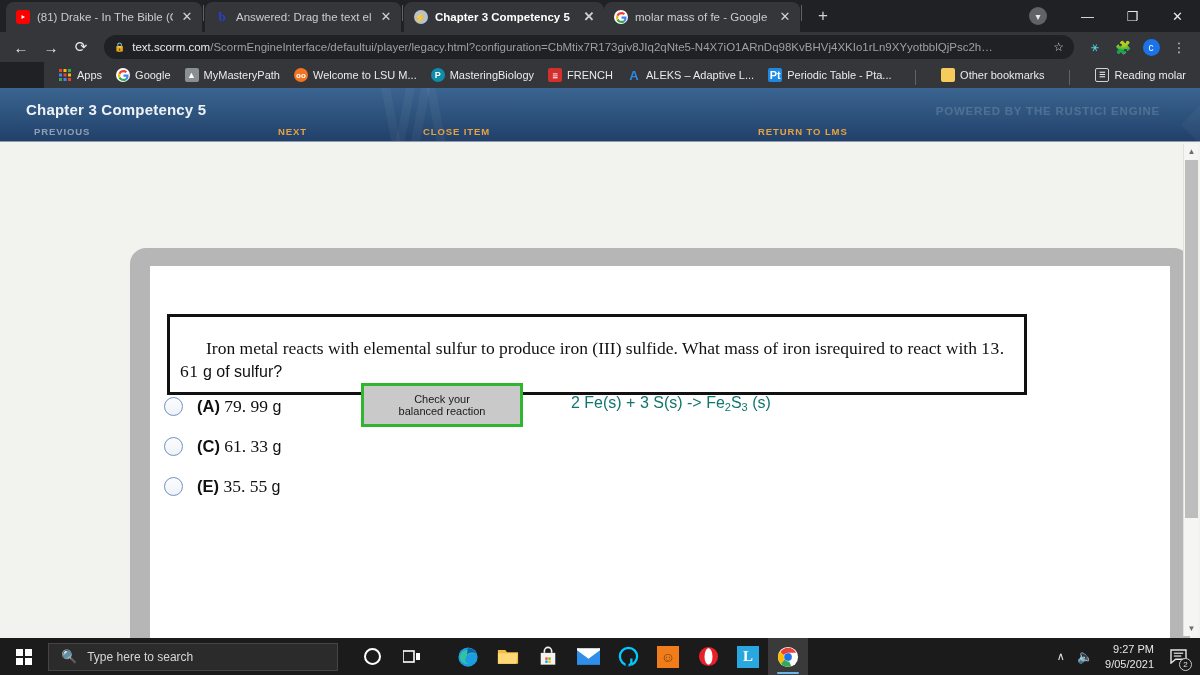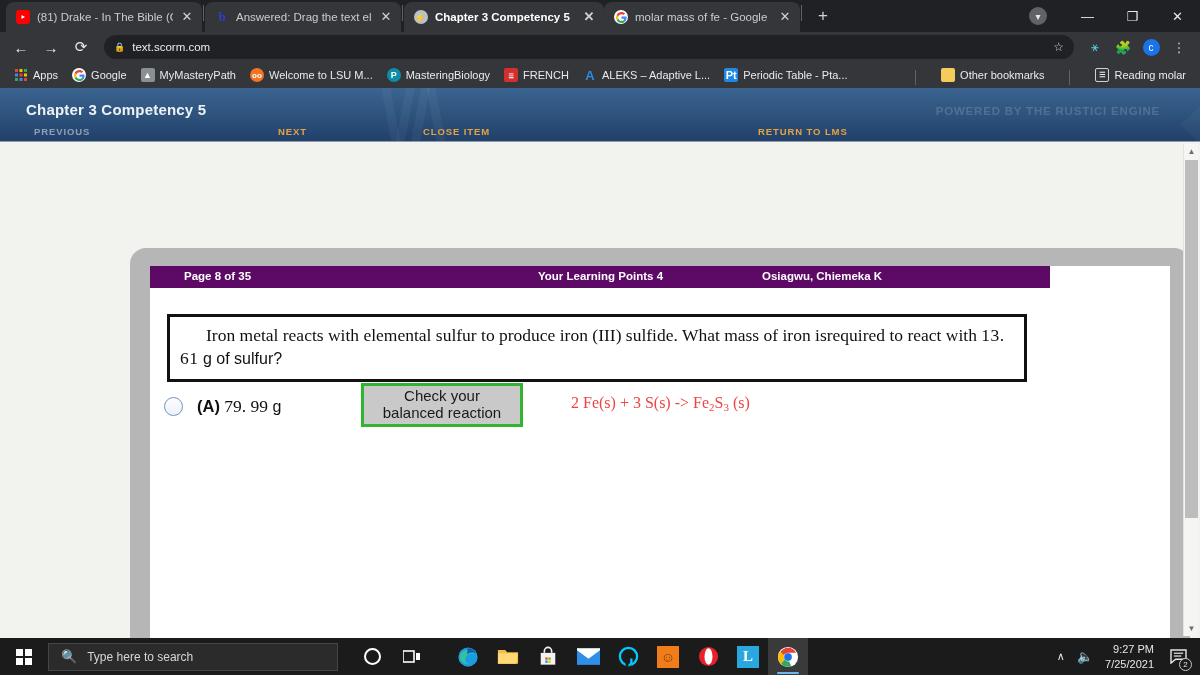--- a/index.html
+++ b/index.html
@@ -68,21 +68,21 @@
   .omnibox .urlhost { color: #e8eaed; white-space: nowrap; }
   .omnibox .urlrest { color: #9aa0a6; white-space: nowrap; overflow: hidden; }
   .omnibox .star { margin-left: auto; color: #d0d3d6; font-size: 12px; padding-left: 8px;}
   .tbicon { width: 26px; height: 26px; display:flex; align-items:center; justify-content:center;
     color: #d0d3d6; font-size: 13px; margin-left: 2px; }
   .avatar-blue { width: 17px; height: 17px; border-radius: 50%; background: #1a73e8; color:#fff;
     display:flex;align-items:center;justify-content:center;font-size:10px; }
 
   
   .bookmarks { height: 26px; background: #35363a; display:flex; align-items:center;
-    padding: 0 8px; font-size: 11px; color: #e8eaed; gap: 2px; }
+    padding: 0 8px; font-size: 11px; color: #e8eaed; gap: 2px; margin-left: 44px; }
   .bm { display:flex; align-items:center; gap:5px; padding: 3px 6px; border-radius:4px; white-space:nowrap; }
   .bm .bmico { width: 14px; height: 14px; flex:0 0 14px; border-radius:2px;
     display:flex;align-items:center;justify-content:center;font-size:9px;font-weight:700; overflow:hidden;}
   .bmdiv { width:1px; height:15px; background:#5f6368; margin:0 6px; }
   .bmright { margin-left:auto; display:flex; align-items:flex-end; gap:13px; }
 
   
   .page { position: relative; width: 1200px; height: 550px; background: #f2f2ef; overflow: hidden; }
 
   .scorm-header {
@@ -126,21 +126,21 @@
     position:absolute; left: 0px; top: 0px; width: 900px; height: 22px;
     background: #5c0a66; color: #ffffff; font-size: 11.5px; font-weight: 700;
   }
   .pb-item { position:absolute; top: 4px; white-space:nowrap; }
   .pb-page { left: 34px; }
   .pb-points { left: 388px; }
   .pb-user { left: 612px; }
 
   .qbox {
     position: absolute; left: 17px; top: 48px; width: 860px; min-height: 52px;
-    border: 3px solid #111; background: #fff; padding: 7px 10px 9px 10px;
+    border: 3px solid #111; background: #fff; padding: 20px 10px 9px 10px;
   }
   .qtext {
     font-family: "Liberation Serif", serif; font-size: 17.5px; color: #111; line-height: 1.32;
     text-indent: 26px;
   }
   .qtext .num { font-family: "Liberation Serif", serif; letter-spacing: .5px; }
   .qtext .gunit { font-family:"Liberation Sans", sans-serif; font-size: 16px; }
 
   .choices { position:absolute; left: 14px; top: 120px; width: 230px; }
   .choice { display:flex; align-items:center; height: 40px; gap: 14px; }
@@ -150,26 +150,26 @@
     flex: 0 0 19px;
   }
   .chlabel { font-family: "Liberation Serif", serif; font-size: 17.5px; color: #111; white-space: nowrap;}
   .chlabel b { font-family: "Liberation Sans", sans-serif; font-size: 16.5px; font-weight: 700; }
   .chlabel .gu { font-family: "Liberation Sans", sans-serif; font-size: 16px; }
 
   .checkbtn {
     position:absolute; left: 211px; top: 117px; width: 162px; height: 44px;
     background: #c9c9c9; border: 3px solid #2fb52f;
     display:flex; flex-direction:column; align-items:center; justify-content:center;
-    font-size: 15px; color: #1a1a1a; line-height: 1.12; text-align:center;
+    font-size: 11px; color: #1a1a1a; line-height: 1.12; text-align:center;
   }
 
   .equation {
-    position:absolute; left: 421px; top: 128px; font-size: 16px; color: #ef4444;
-    font-family: Liberation Serif, serif; white-space: nowrap;
+    position:absolute; left: 421px; top: 128px; font-size: 16px; color: #0f766e;
+    font-family: Liberation Sans, sans-serif; white-space: nowrap;
   }
   .equation sub { font-size: 11px; vertical-align: baseline; position: relative; top: 3px; }
 
   
   .vscroll {
     position:absolute; right: 2px; top: 56px; width: 15px; height: 492px;
     background: #f5f5f3; border-left: 1px solid #e2e2de;
   }
   .vscroll .arrow { width:15px; height:15px; display:flex; align-items:center; justify-content:center;
     color:#6e6e6e; font-size: 8px; }
@@ -254,20 +254,21 @@
   </div>
 
   <div class="toolbar">
     <div class="navbtn">←</div>
     <div class="navbtn">→</div>
     <div class="navbtn">⟳</div>
 
     <div class="omnibox">
       <span class="lock">🔒</span>
       <span class="urlhost">text.scorm.com</span>
+      <span class="urlrest">/ScormEngineInterface/defaultui/player/legacy.html?configuration=CbMtix7R173giv8JIq2qNte5-N4X7iO1ARnDq98KvBHVj4XKIo1rLn9XYyotbblQjPsc2h…</span>
       <span class="star">☆</span>
     </div>
 
     <div class="tbicon" style="color:#4fd1e0;">⚹</div>
     <div class="tbicon">🧩</div>
     <div class="tbicon">
       <span class="avatar-blue">c</span>
     </div>
     <div class="tbicon">⋮</div>
   </div>
@@ -358,34 +359,37 @@
         <span class="navlink np-next">NEXT</span>
         <span class="navlink np-close">CLOSE ITEM</span>
         <span class="navlink np-lms">RETURN TO LMS</span>
       </div>
     </div>
 
     <div class="graypanel"></div>
 
     <div class="whitepanel">
 
-      <div class="purplebar">
-        <span class="pb-item pb-page">Page 8 of 35</span>
-        <span class="pb-item pb-points">Your Learning Points 4</span>
-        <span class="pb-item pb-user">Osiagwu, Chiemeka K</span>
-      </div>
 
       <div class="qbox">
         <div class="qtext"><span>Iron metal reacts with elemental sulfur to produce iron (III) sulfide.  What mass of iron is</span><span>required to react with </span><span class="num">13. 61</span><span class="gunit"> g of sulfur?</span></div>
       </div>
 
       <div class="choices">
         <div class="choice">
           <span class="radio"></span>
           <span class="chlabel"><b>(A)</b> <span>79. 99</span> <span class="gu">g</span></span>
+        </div>
+        <div class="choice">
+          <span class="radio"></span>
+          <span class="chlabel"><b>(C)</b> <span>61. 33</span> <span class="gu">g</span></span>
+        </div>
+        <div class="choice">
+          <span class="radio"></span>
+          <span class="chlabel"><b>(E)</b> <span>35. 55</span> <span class="gu">g</span></span>
         </div>
       </div>
 
       <div class="checkbtn">
         <span>Check your</span>
         <span>balanced reaction</span>
       </div>
 
       <div class="equation"><span>2 Fe(s) + 3 S(s) -&gt;  Fe</span><sub>2</sub><span>S</span><sub>3</sub><span> (s)</span></div>
     </div>
@@ -486,21 +490,21 @@
       </svg>
       <span class="uline"></span>
     </div>
   </div>
 
   <div class="tray">
     <span style="font-size:11px;">∧</span>
     <span style="font-size:13px;">🔈</span>
     <div class="clock">
       <div>9:27 PM</div>
-      <div>7/25/2021</div>
+      <div>9/05/2021</div>
     </div>
     <div class="traybadge">
       <svg width="17" height="15" viewBox="0 0 18 16">
           <path d="M1 1h16v10H6l-5 4z" fill="none" stroke="#e6e6e6" stroke-width="1.5"></path>
           <line x1="4" y1="4.5" x2="14" y2="4.5" stroke="#e6e6e6" stroke-width="1.3"></line>
           <line x1="4" y1="7.5" x2="12" y2="7.5" stroke="#e6e6e6" stroke-width="1.3"></line>
         </svg>
       <span class="cnt">2</span>
     </div>
   </div>

